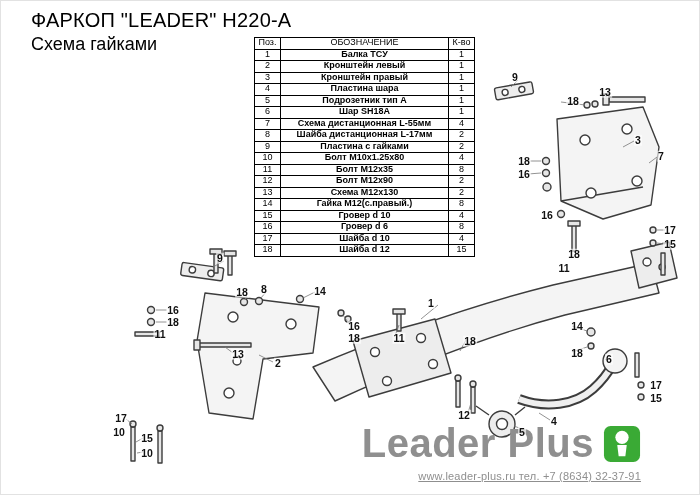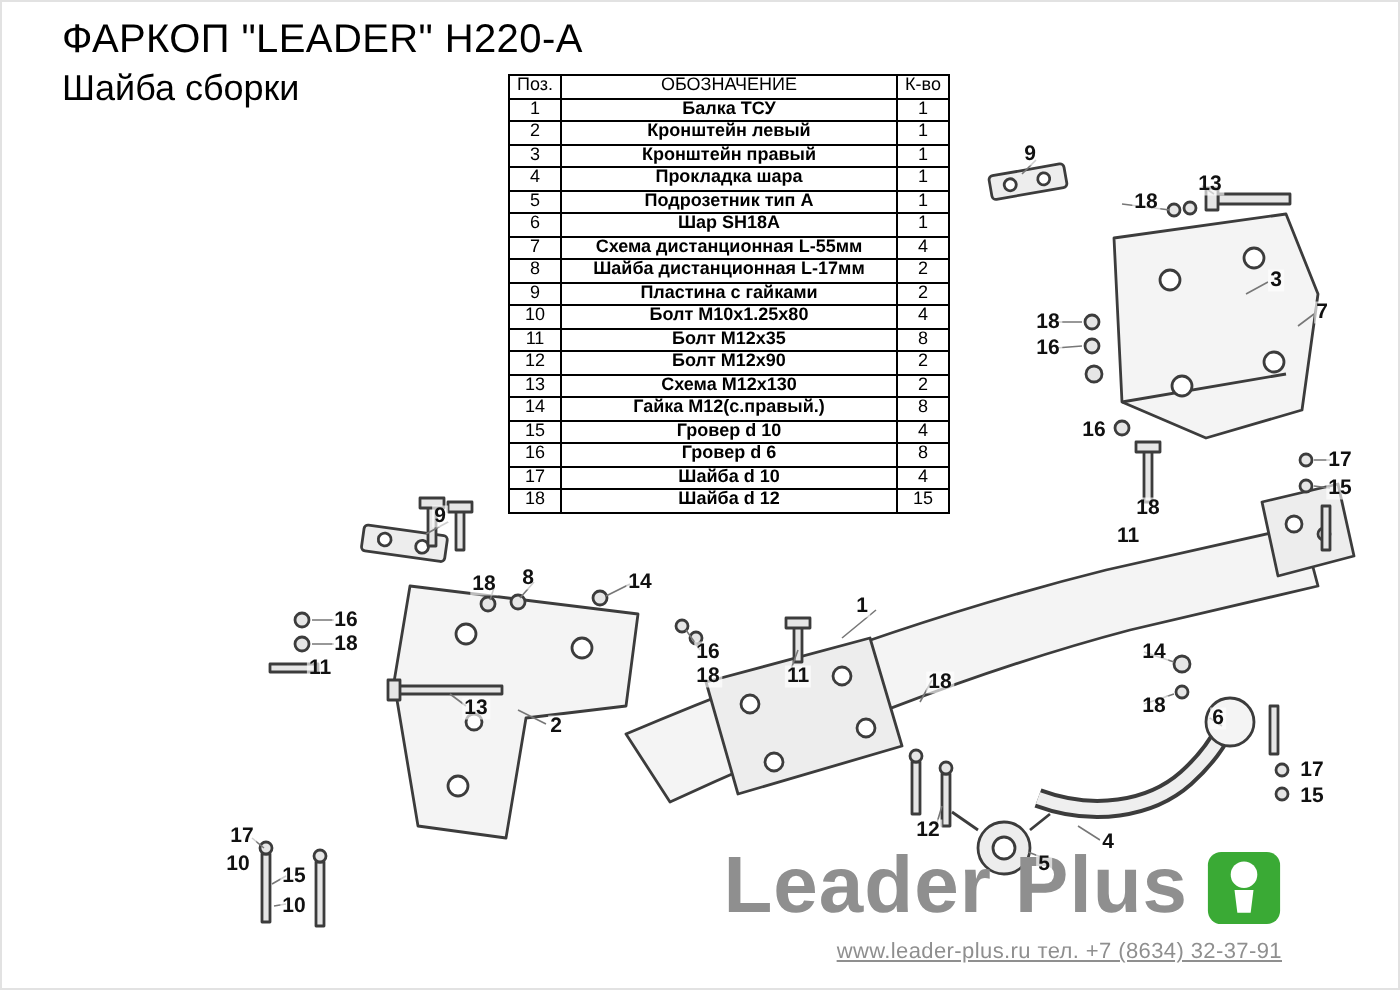--- a/index.html
+++ b/index.html
@@ -59,21 +59,21 @@
   .brand { font-size:40px; font-weight:600; color:#8f8f8f; letter-spacing:0.5px; }
   .logo { display:inline-block; width:38px; height:38px; }
   .contact { font-size:11px; color:#8f8f8f; margin-top:4px; letter-spacing:0.2px;text-decoration:underline; }
 </style>
 </head>
 <body>
 
 <div class="page">
 
   <div class="title">ФАРКОП "LEADER" Н220-А</div>
-  <div class="subtitle">Шайба сборки</div>
+  <div class="subtitle">Схема гайками</div>
 
   <table class="parts">
     <thead>
         <tr id="parts-head">
           <th>Поз.</th>
           <th>ОБОЗНАЧЕНИЕ</th>
           <th>К-во</th>
         </tr>
       </thead>
     <tbody id="parts-body">
@@ -87,21 +87,21 @@
           <td class="name">Кронштейн левый</td>
           <td class="num">1</td>
         </tr>
         <tr>
           <td class="num">3</td>
           <td class="name">Кронштейн правый</td>
           <td class="num">1</td>
         </tr>
         <tr>
           <td class="num">4</td>
-          <td class="name">Прокладка шара</td>
+          <td class="name">Пластина шара</td>
           <td class="num">1</td>
         </tr>
         <tr>
           <td class="num">5</td>
           <td class="name">Подрозетник тип А</td>
           <td class="num">1</td>
         </tr>
         <tr>
           <td class="num">6</td>
           <td class="name">Шар SH18A</td>

